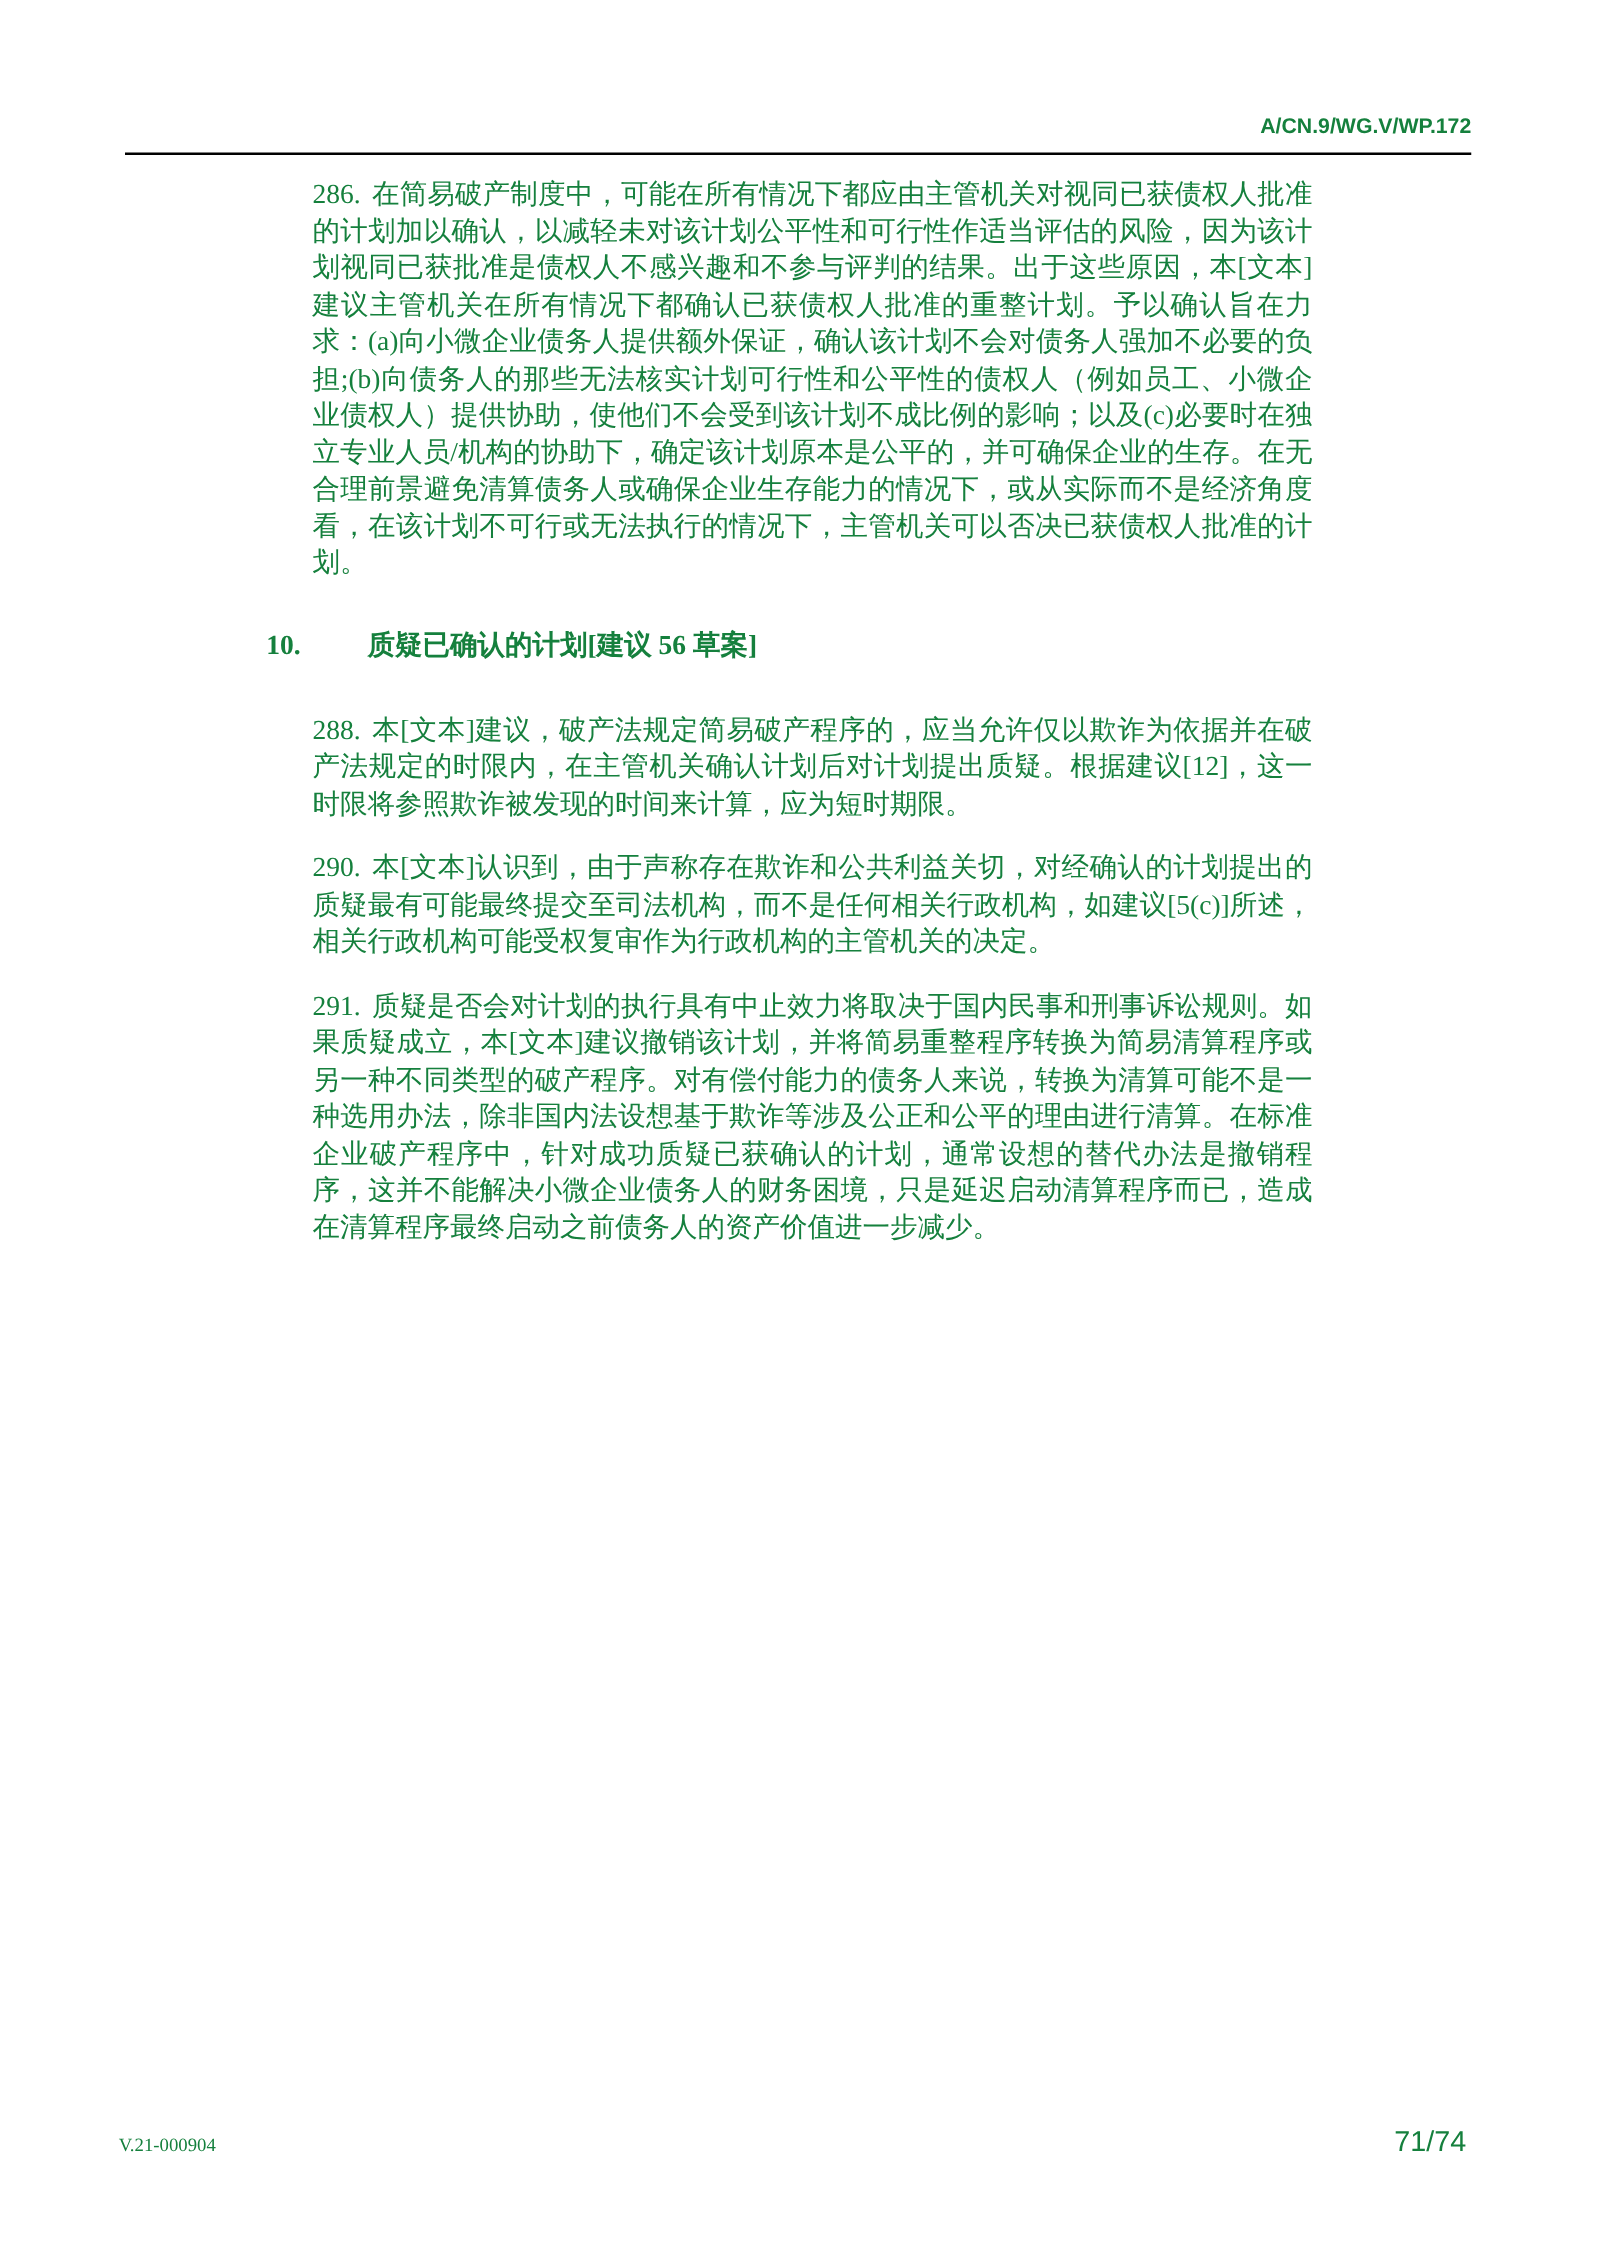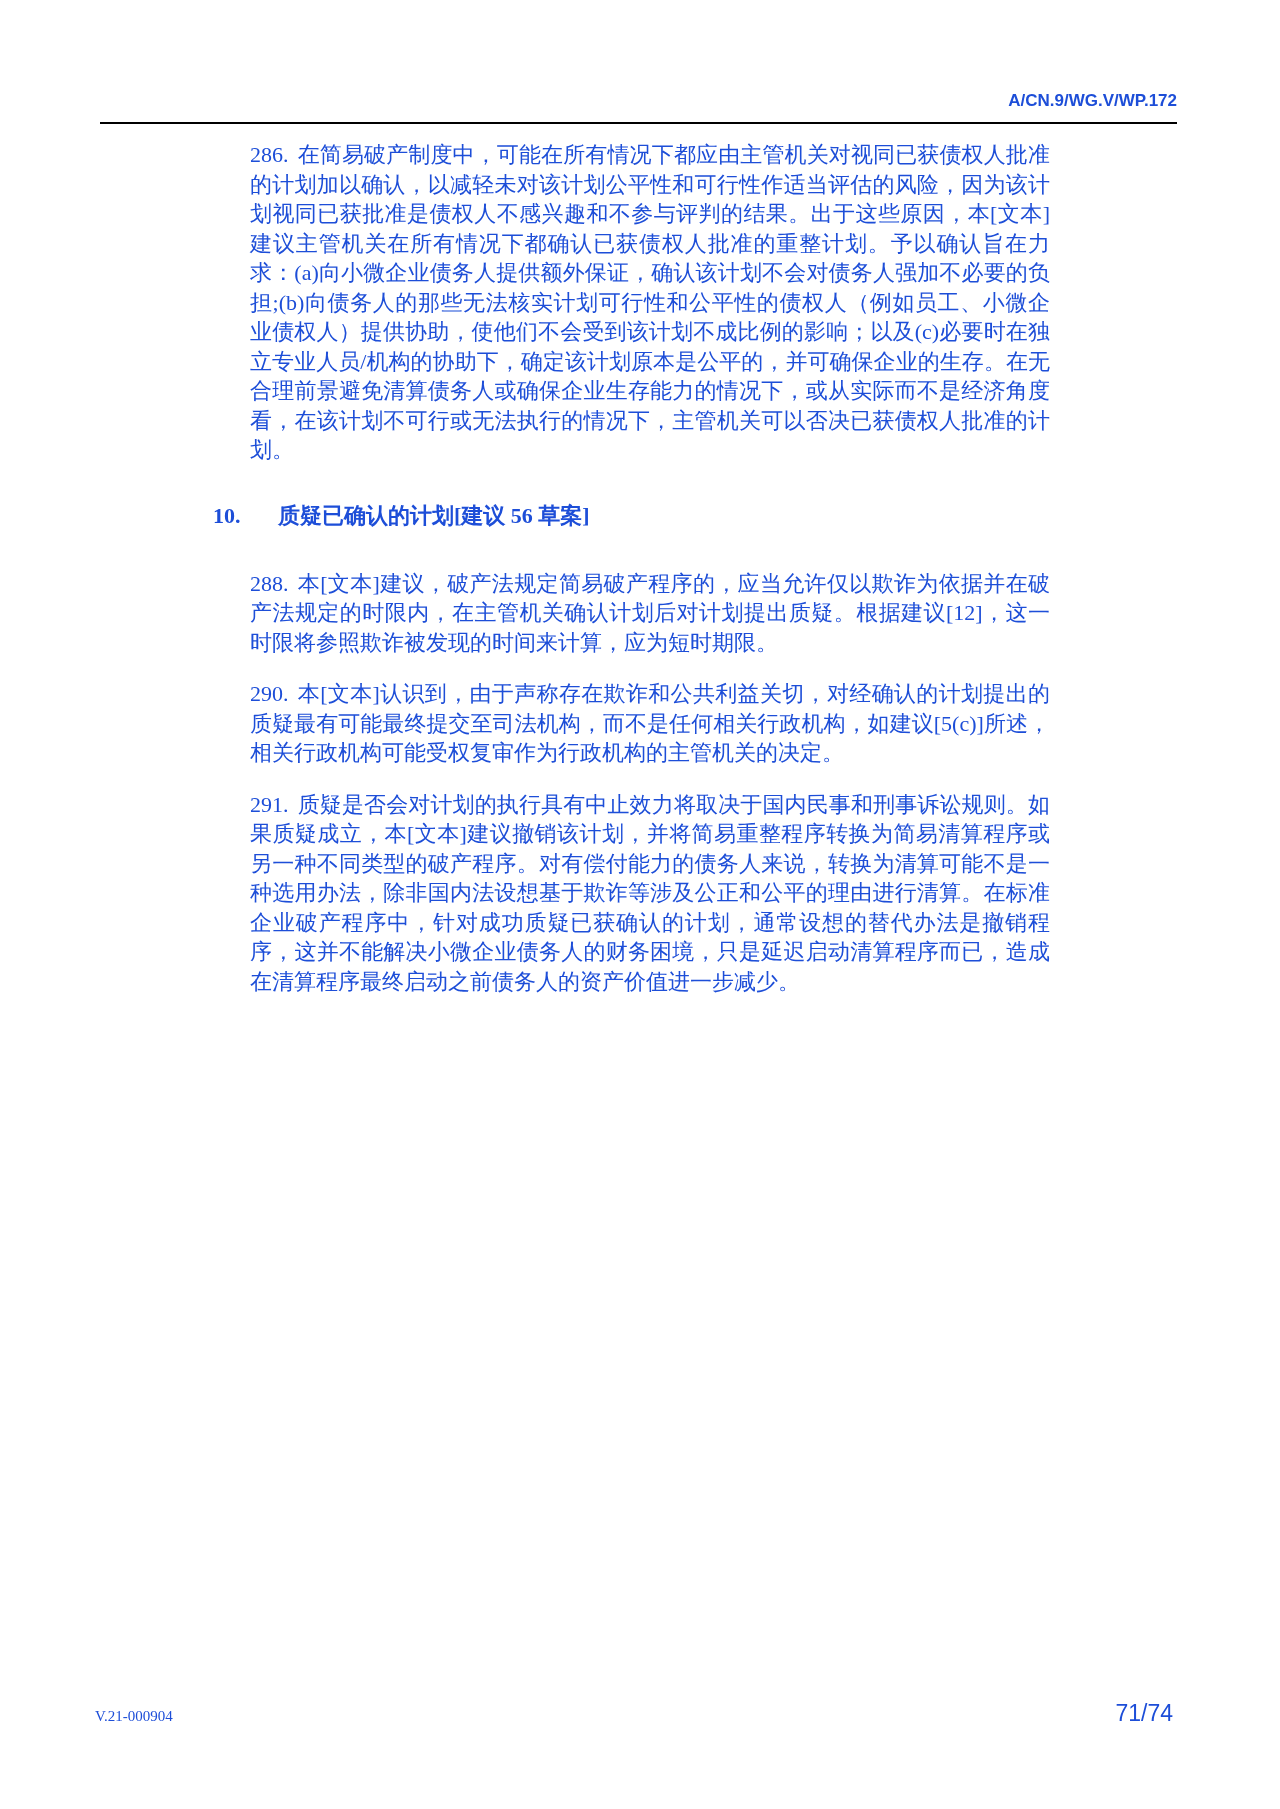--- a/index.html
+++ b/index.html
@@ -1,21 +1,21 @@
 <!DOCTYPE html>
 <html lang="zh"><head>
 <meta charset="utf-8">
 <style>
   html, body { margin: 0; padding: 0; background: #ffffff; }
   .page {
     position: relative;
     width: 1280px;
     height: 1809px;
     background: #ffffff;
-    color: #1d4ed8;
+    color: #15803d;
     font-family: "Liberation Serif", serif;
     overflow: hidden;
   }
   .doc-header {
     position: absolute;
     left: 100px;
     right: 103px;
     top: 90px;
     border-bottom: 2px solid #000000;
     padding-bottom: 10px;
@@ -39,20 +39,21 @@
   }
   p.para { margin: 0 0 22px 0; }
   .para-num { margin-right: 9px; }
   .section-heading {
     display: flex;
     margin: 36px 0 38px -37px;
     font-size: 22px;
     font-weight: bold;
     line-height: 30px;
     text-align: left;
+    gap: 16px;
   }
   .heading-num { flex: 0 0 65px; }
   .heading-text { flex: 1 1 auto; }
   .doc-footer {
     position: absolute;
     left: 95px;
     right: 107px;
     top: 1700px;
     display: flex;
     justify-content: space-between;

